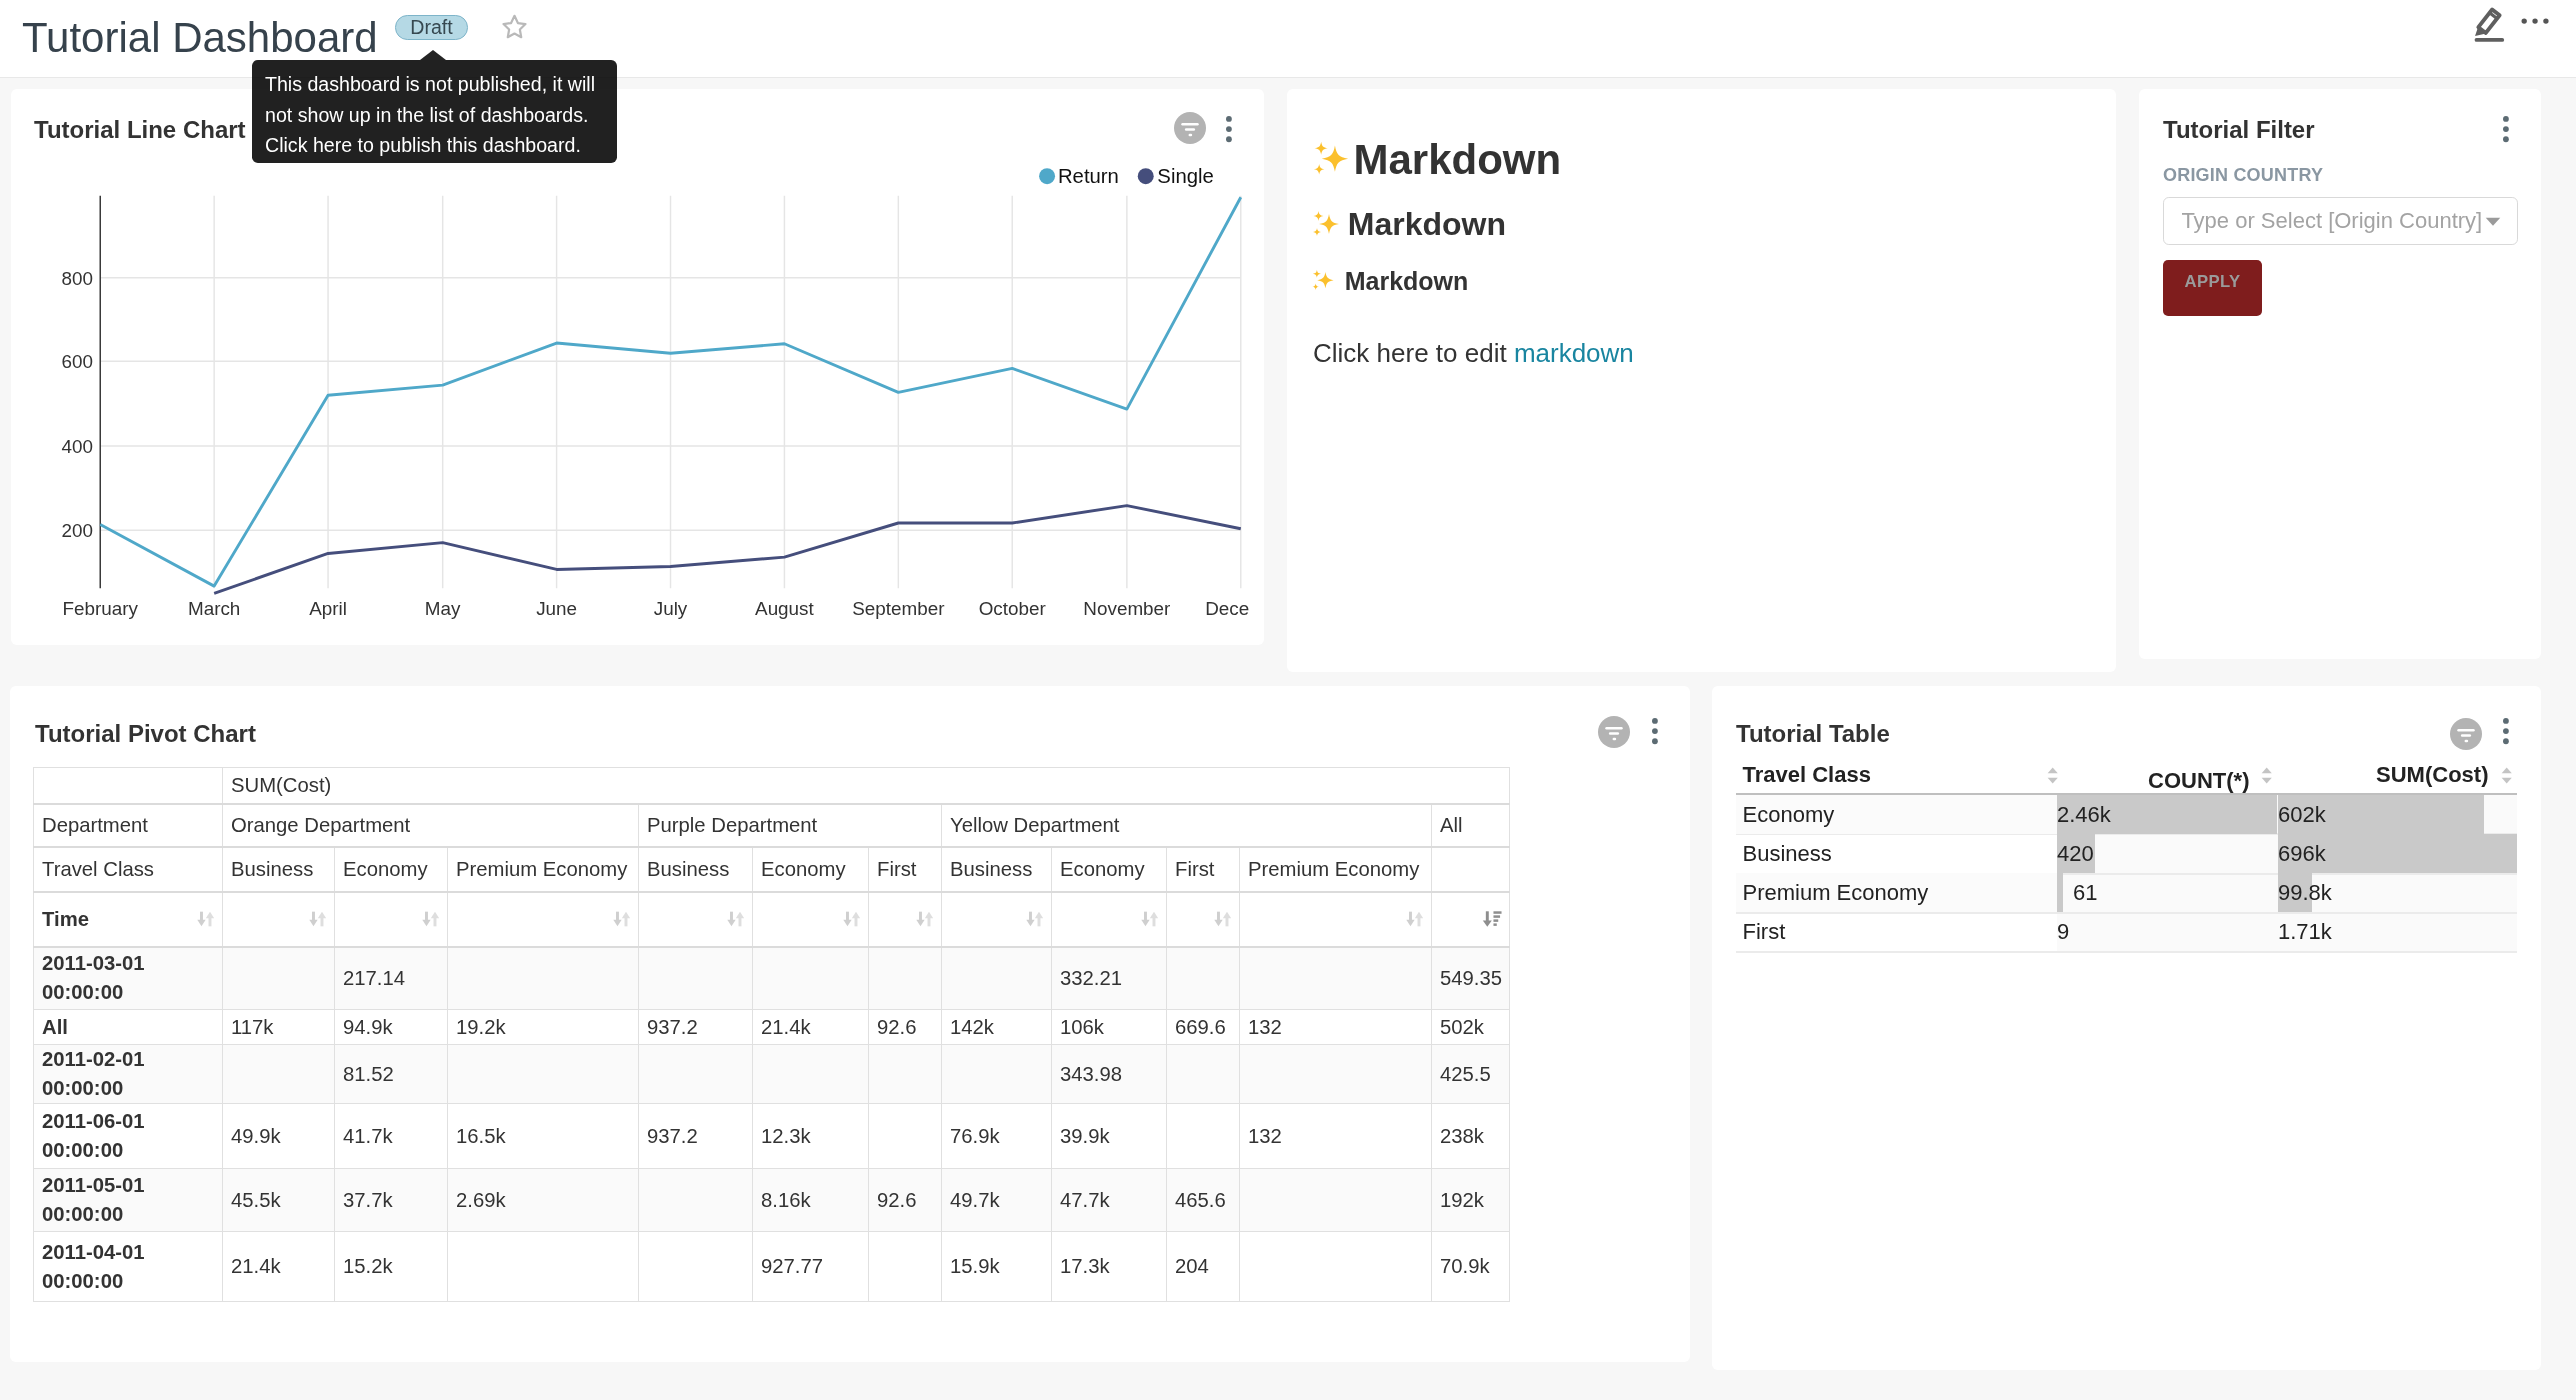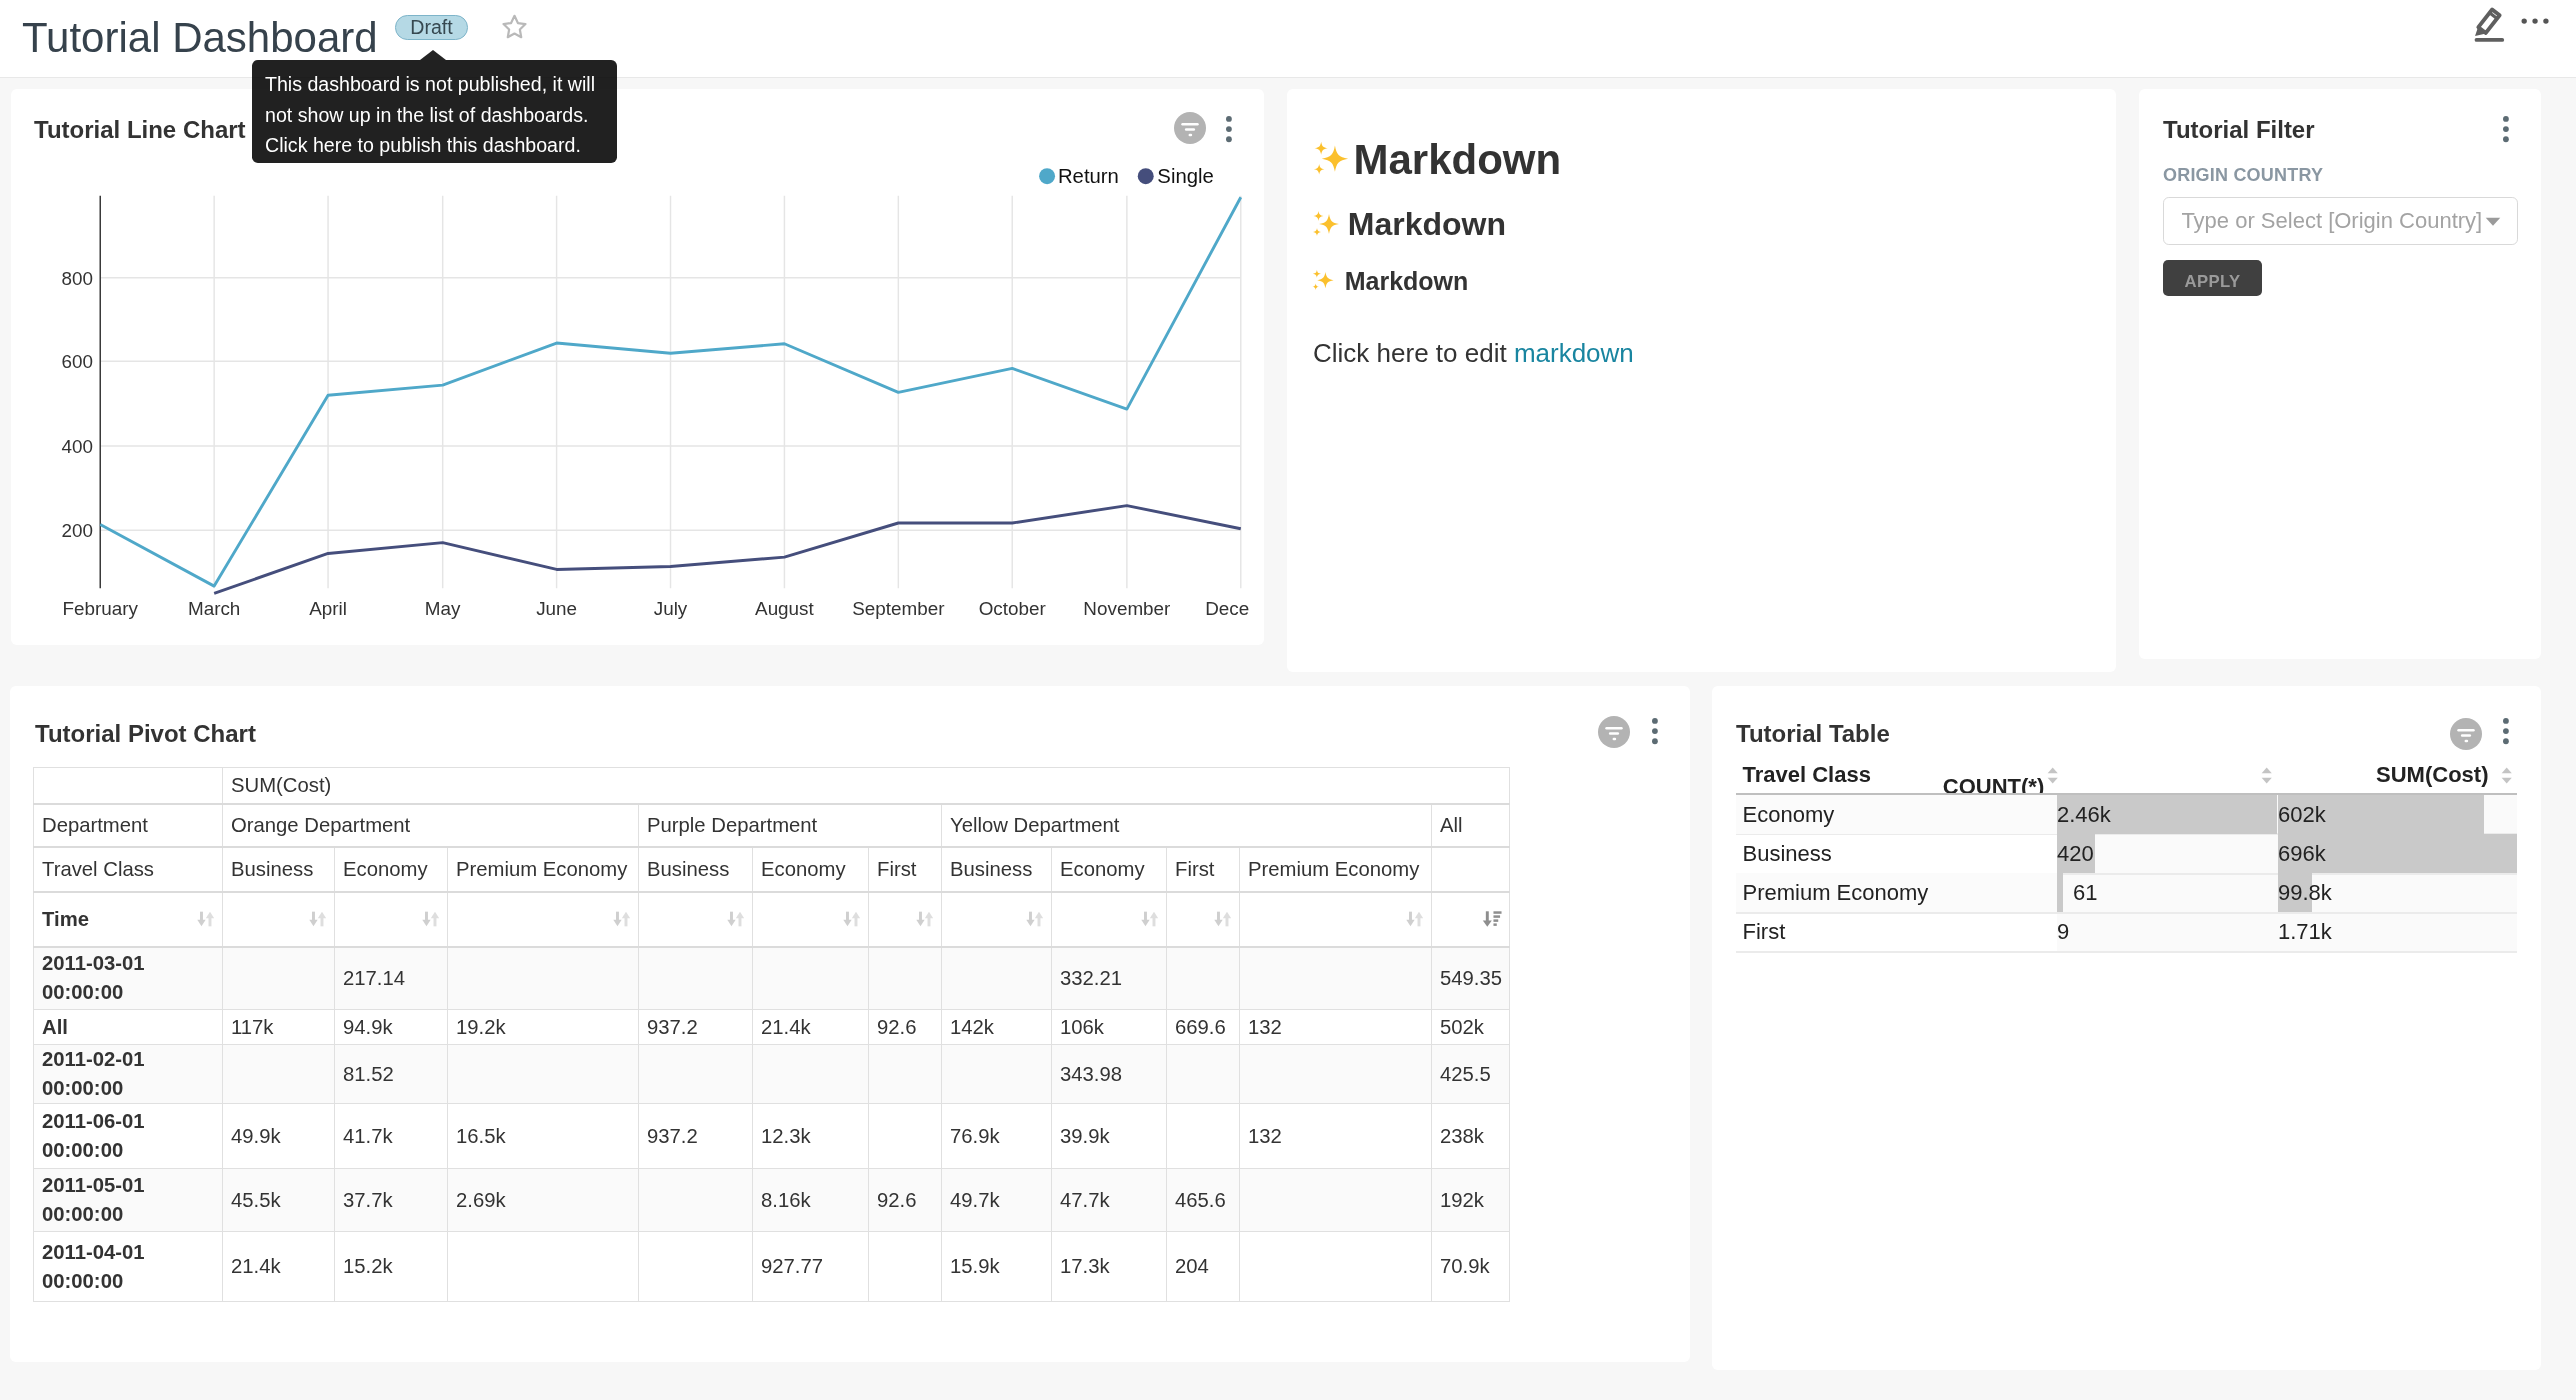--- a/index.html
+++ b/index.html
@@ -12,21 +12,21 @@
 #draftpill { position:absolute; left:395px; top:15.2px; width:73px; height:25px; border-radius:12.3px; background:#b5d9e5; border:1.5px solid #7db4c9; color:#364850; font-size:19.6px; text-align:center; line-height:22px; }
 
 .card { position:absolute; background:#fff; border-radius:5.8px; }
 .cardtitle { position:absolute; font-size:24px; font-weight:600; color:#333; }
 
 #tooltip { position:absolute; left:252px; top:60px; width:365px; height:103px; background:rgba(0,0,0,0.87); border-radius:5.8px; color:#fff; font-size:19.6px; line-height:30.5px; padding:9.4px 0 0 13px; z-index:30; white-space:nowrap; }
 #tooltip:before { content:""; position:absolute; left:168px; top:-10.2px; border-left:13px solid transparent; border-right:13px solid transparent; border-bottom:10.2px solid rgba(0,0,0,0.86); }
 
 #origlabel { position:absolute; left:2163px; top:165px; font-size:18px; font-weight:600; color:#8a97a2; letter-spacing:0.2px; }
 #selectbox { position:absolute; left:2163px; top:197px; width:355px; height:48px; background:#fff; border:1.5px solid #d9d9d9; border-radius:5.8px; color:#a3a3a3; font-size:22px; line-height:45px; padding-left:17.4px; }
-#applybtn { position:absolute; left:2163px; top:260px; width:99px; height:36px; background:#404040; border-radius:5.1px; color:#9a9a9a; font-size:16.7px; font-weight:600; text-align:center; line-height:44px; letter-spacing:0.4px; }
+#applybtn { position:absolute; left:2163px; top:260px; width:99px; height:56px; background:#7f1d1d; border-radius:5.1px; color:#9a9a9a; font-size:16.7px; font-weight:600; text-align:center; line-height:44px; letter-spacing:0.4px; }
 
 .mdrow { position:absolute; display:flex; align-items:center; color:#333; }
 
 table { border-collapse:collapse; table-layout:fixed; }
 #pivottable { position:absolute; left:33px; top:767px; width:1476px; }
 #pivottable td, #pivottable th { border:1.5px solid #e0e0e0; font-size:20.3px; font-weight:400; color:#333; text-align:left; vertical-align:middle; padding:0 0 0 8px; overflow:hidden; white-space:nowrap; }
 #pivottable .b { font-weight:600; } #pivottable tr.odd td { background:#fafafa; } #pivottable tr.timerow td, #pivottable tr.hdr td { border-top:2.9px solid #dbdbdb; border-bottom:2.9px solid #dbdbdb; } #pivottable .date { font-weight:600; white-space:normal; line-height:29px; }
 .sorticon { float:right; margin-right:5.8px; }
 
 #ttable { position:absolute; left:1736px; top:755px; width:781px; font-size:22px; color:#222; }
@@ -446,21 +446,21 @@
           <td>204</td>
           <td></td>
           <td>70.9k</td>
         </tr>
   </tbody>
     </table>
 
   <div id="ttable">
     <div class="trow" style="top:0;font-weight:600;">
       <span style="position:absolute;left:6.5px;">Travel Class</span>
-      <span style="position:absolute;left:1.5px;top:12px;width:512px;text-align:center;">COUNT(*)</span>
+      <span style="position:absolute;left:1.5px;top:6px;width:512px;text-align:right;">COUNT(*)</span>
       <span style="position:absolute;left:1.5px;top:0;width:751px;text-align:right;">SUM(Cost)</span>
       <svg style="position:absolute;left:308px;top:11px" width="17.4" height="19" viewBox="0 0 24 26">
           <path d="M5 10 L12 2 L19 10 Z" fill="#c4c4c4"></path>
           <path d="M5 16 L12 24 L19 16 Z" fill="#c4c4c4"></path>
         </svg>
       <svg style="position:absolute;left:522px;top:11px" width="17.4" height="19" viewBox="0 0 24 26">
           <path d="M5 10 L12 2 L19 10 Z" fill="#c4c4c4"></path>
           <path d="M5 16 L12 24 L19 16 Z" fill="#c4c4c4"></path>
         </svg>
       <svg style="position:absolute;left:762px;top:11px" width="17.4" height="19" viewBox="0 0 24 26">

